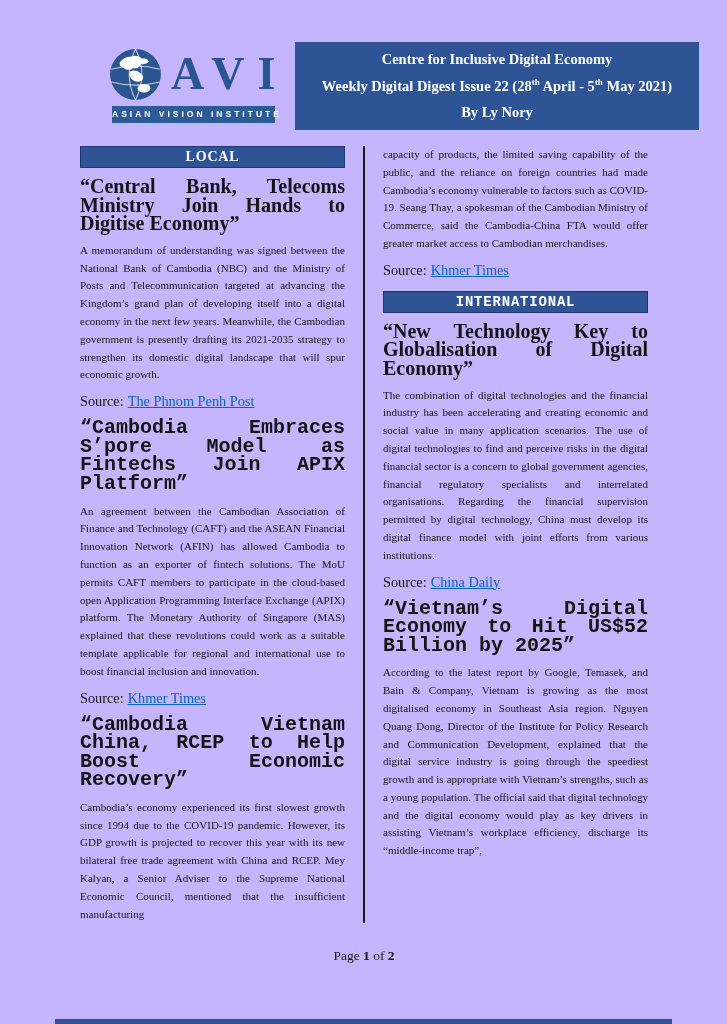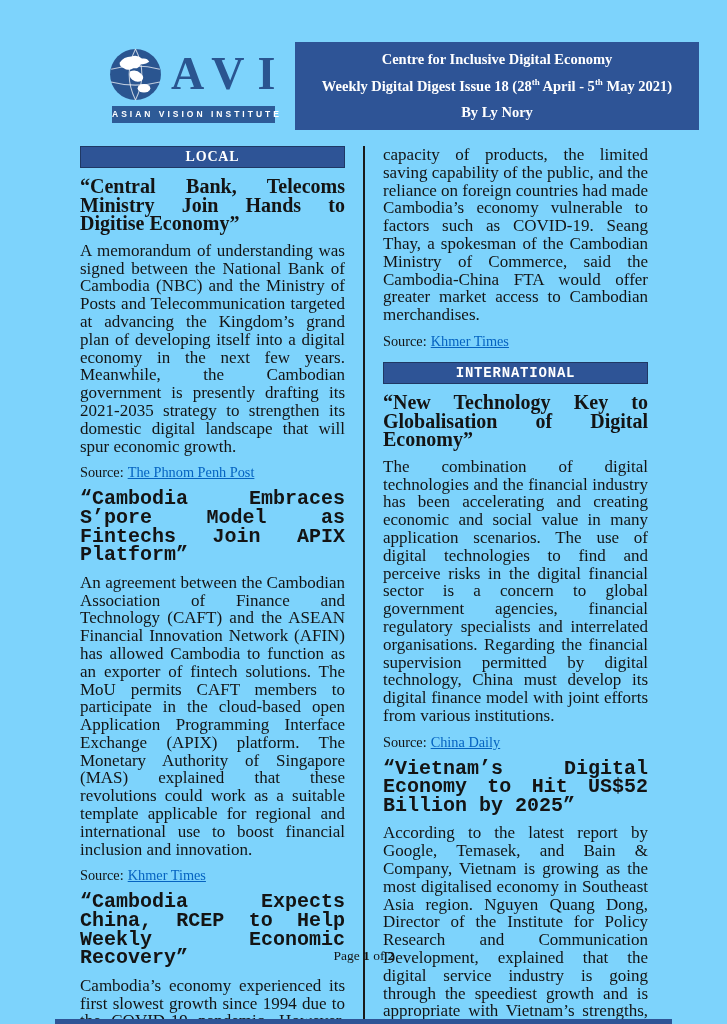--- a/index.html
+++ b/index.html
@@ -1,21 +1,21 @@
 <!DOCTYPE html>
 <html><head>
 <meta charset="utf-8">
 <style>
   html, body { margin: 0; padding: 0; background: #888; }
   .page {
     position: relative;
     width: 727px;
     height: 1024px;
     margin: 0 auto;
-    background: #7dd3fc;
+    background: #c4b5fd;
     overflow: hidden;
     font-family: "Liberation Serif", serif;
     color: #141414;
   }
 
   
   .globe {
     position: absolute;
     left: 109px;
     top: 48px;
@@ -97,21 +97,21 @@
 
   .article-title {
     margin: 9px 0 0 0;
     font-weight: bold;
     font-size: 20px;
     line-height: 18.6px;
     text-align: justify;
   }
   .article-body {
     margin: 9px 0 0 0;
-    font-size: 17px;
+    font-size: 11px;
     line-height: 17.8px;
     text-align: justify;
   }
   .source-line {
     margin: 8px 0 0 0;
     font-size: 14.3px;
     line-height: 18px;
   }
   .source-link {
     color: #0563c1;
@@ -154,39 +154,39 @@
         <path d="M25 1 Q37 25 25 49" stroke="#ffffff" stroke-width="1" fill="none" opacity="0.7"></path>
         <path d="M2 20 Q25 14 48 20" stroke="#ffffff" stroke-width="1" fill="none" opacity="0.7"></path>
         <path d="M2 32 Q25 38 48 32" stroke="#ffffff" stroke-width="1" fill="none" opacity="0.7"></path>
       </svg>
     </div>
     <div class="logo-acronym">AVI</div>
     <div class="logo-banner">ASIAN VISION INSTITUTE</div>
 
     <div class="masthead">
       <div>Centre for Inclusive Digital Economy</div>
-      <div><span>Weekly Digital Digest Issue 18 (28</span><sup>th</sup><span> April - 5</span><sup>th</sup><span> May 2021)</span></div>
+      <div><span>Weekly Digital Digest Issue 22 (28</span><sup>th</sup><span> April - 5</span><sup>th</sup><span> May 2021)</span></div>
       <div>By Ly Nory</div>
     </div>
   </div>
 
   <div class="columns">
 
     <div class="col">
       <div class="section-bar">LOCAL</div>
 
       <p class="article-title">“Central Bank, Telecoms Ministry Join Hands to Digitise Economy”</p>
       <p class="article-body">A memorandum of understanding was signed between the National Bank of Cambodia (NBC) and the Ministry of Posts and Telecommunication targeted at advancing the Kingdom’s grand plan of developing itself into a digital economy in the next few years. Meanwhile, the Cambodian government is presently drafting its 2021-2035 strategy to strengthen its domestic digital landscape that will spur economic growth.</p>
       <p class="source-line"><span>Source:</span><a href="#" class="source-link">The Phnom Penh Post</a></p>
 
       <p class="article-title mt12">“Cambodia Embraces S’pore Model as Fintechs Join APIX Platform”</p>
       <p class="article-body">An agreement between the Cambodian Association of Finance and Technology (CAFT) and the ASEAN Financial Innovation Network (AFIN) has allowed Cambodia to function as an exporter of fintech solutions. The MoU permits CAFT members to participate in the cloud-based open Application Programming Interface Exchange (APIX) platform. The Monetary Authority of Singapore (MAS) explained that these revolutions could work as a suitable template applicable for regional and international use to boost financial inclusion and innovation.</p>
       <p class="source-line"><span>Source:</span><a href="#" class="source-link">Khmer Times</a></p>
 
-      <p class="article-title mt12">“Cambodia Expects China, RCEP to Help Weekly Economic Recovery”</p>
+      <p class="article-title mt12">“Cambodia Vietnam China, RCEP to Help Boost Economic Recovery”</p>
       <p class="article-body">Cambodia’s economy experienced its first slowest growth since 1994 due to the COVID-19 pandemic. However, its GDP growth is projected to recover this year with its new bilateral free trade agreement with China and RCEP. Mey Kalyan, a Senior Adviser to the Supreme National Economic Council, mentioned that the insufficient manufacturing</p>
     </div>
 
     <div class="col-divider"></div>
 
     <div class="col">
       <p class="article-body" style="margin-top:0">capacity of products, the limited saving capability of the public, and the reliance on foreign countries had made Cambodia’s economy vulnerable to factors such as COVID-19. Seang Thay, a spokesman of the Cambodian Ministry of Commerce, said the Cambodia-China FTA would offer greater market access to Cambodian merchandises.</p>
       <p class="source-line"><span>Source:</span><a href="#" class="source-link">Khmer Times</a></p>
 
       <div class="section-bar mt12">INTERNATIONAL</div>

